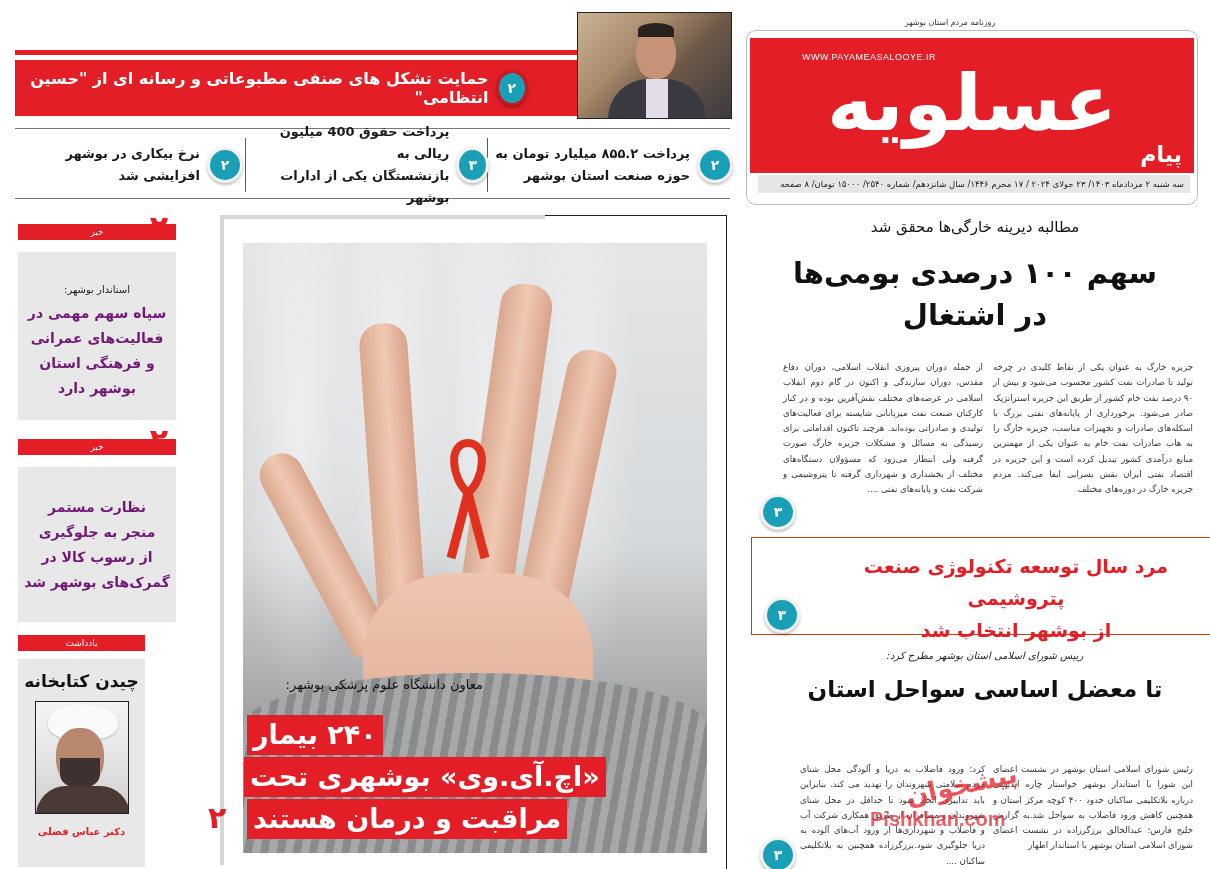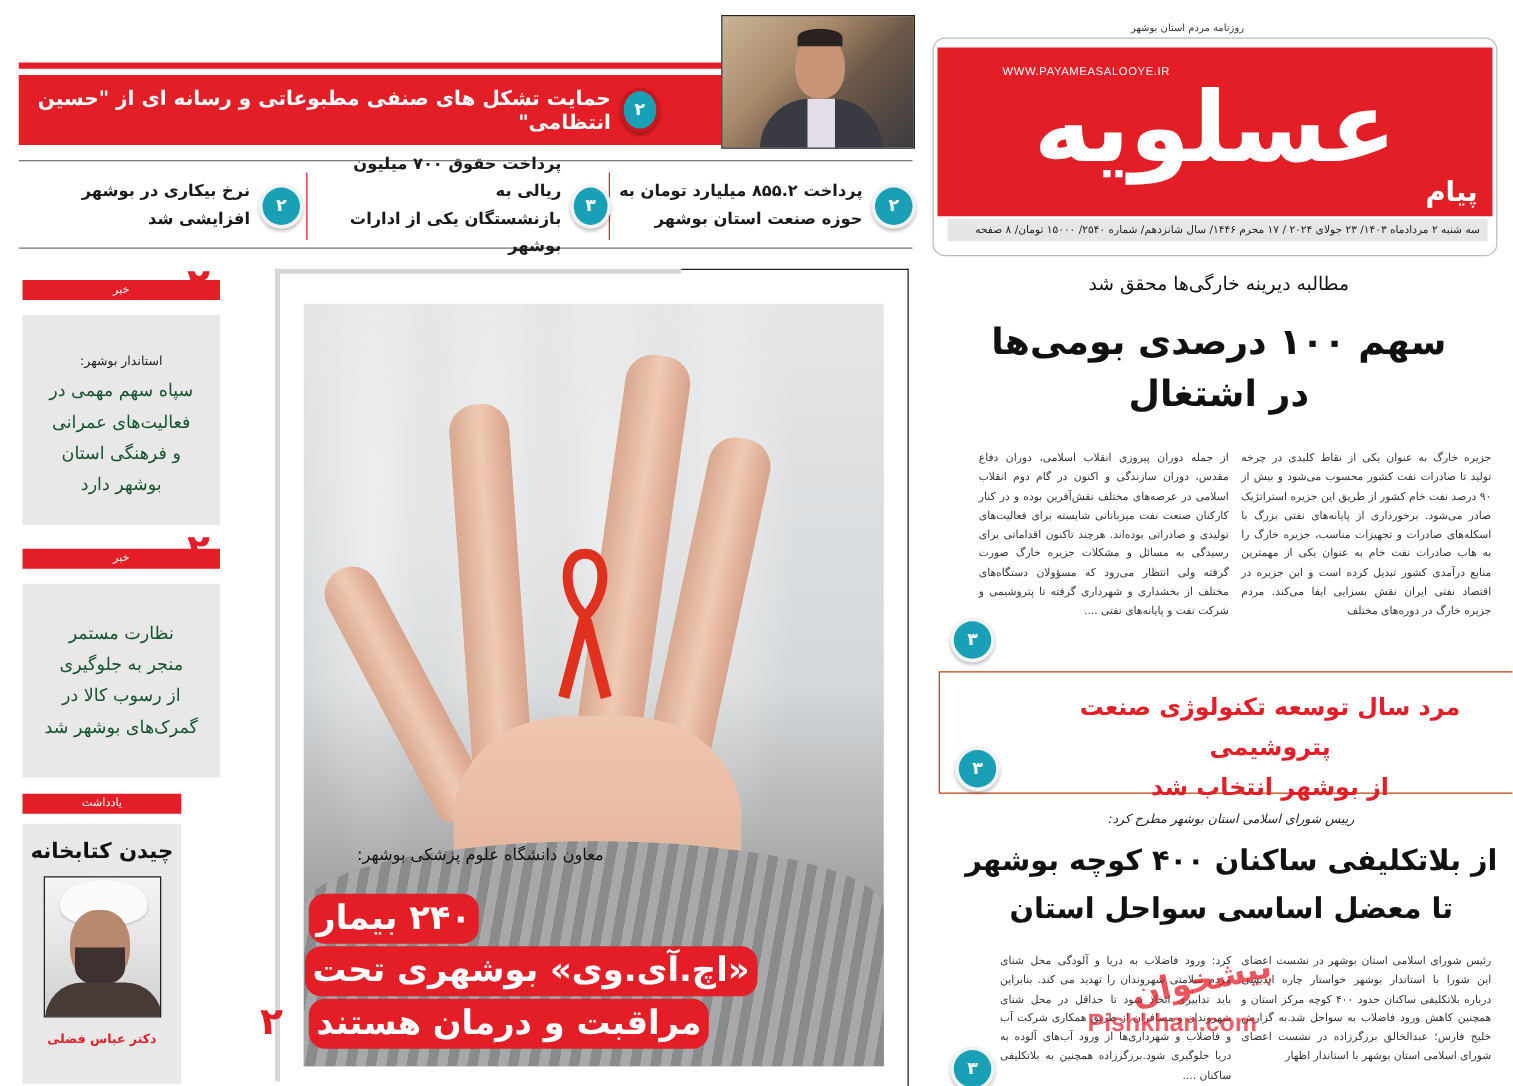--- a/index.html
+++ b/index.html
@@ -33,40 +33,40 @@
   
   .rule { height: 1px; background: #777; }
   .teaser-text { font-weight: bold; font-size: 13px; line-height: 22px; color: #1a1a1a; text-align: right; }
   .vsep { width: 1px; background: #e41e26; }
 
   
   .side-head { height: 16px; background: #e41e26; color: #fff; font-size: 9px; text-align: center; line-height: 16px; }
   .side-num { font-size: 30px; font-weight: bold; color: #e41e26; line-height: 30px; }
   .side-box { background: #e8e8e8; text-align: center; }
   .side-kicker { font-size: 10px; color: #222; margin-bottom: 6px; }
-  .side-title { font-weight: normal; font-size: 14px; line-height: 25px; color: #14532d; }
+  .side-title { font-weight: bold; font-size: 14px; line-height: 25px; color: #701a75; }
 
   
   .main-frame-top { top: 215px; left: 220px; width: 325px; height: 4px; background: #d6d6d6; }
   .main-frame-left { top: 215px; left: 220px; width: 4px; height: 650px; background: #d6d6d6; }
   .main-frame-line { top: 215px; left: 545px; width: 182px; height: 1px; background: #222; }
   .main-frame-right { top: 215px; left: 726px; width: 1px; height: 654px; background: #222; }
   .main-photo { top: 243px; left: 243px; width: 464px; height: 610px; overflow: hidden;
     background:
       radial-gradient(ellipse 60px 280px at 12% 30%, rgba(255,255,255,0.5), transparent),
       radial-gradient(ellipse 60px 280px at 32% 30%, rgba(255,255,255,0.5), transparent),
       radial-gradient(ellipse 60px 280px at 52% 30%, rgba(255,255,255,0.45), transparent),
       radial-gradient(ellipse 60px 280px at 72% 30%, rgba(255,255,255,0.4), transparent),
       linear-gradient(180deg, #e4e6e8 0%, #d5d8da 50%, #9c9d9f 80%, #707173 100%); }
   .finger { position: absolute; background: linear-gradient(90deg, #d9a88f, #f0c9b4 50%, #d8a38a); border-radius: 22px 22px 8px 8px; }
   .palm { position: absolute; left: 120px; top: 330px; width: 230px; height: 200px; border-radius: 40% 40% 30% 30%; background: linear-gradient(180deg, #efc6b0, #e0ab92); }
   .sleeve { position: absolute; left: 0; top: 430px; width: 464px; height: 180px; background: repeating-linear-gradient(100deg, #8a8b8d 0 8px, #a7a8aa 8px 16px); border-radius: 50% 50% 0 0 / 30% 30% 0 0; }
   .ribbon { position: absolute; left: 200px; top: 190px; width: 50px; height: 130px; }
   .photo-kicker { position: absolute; top: 434px; right: 222px; font-size: 13px; color: #111; }
-  .hl { position: absolute; right: auto; background: #e41e26; color: #fff; font-weight: bold; font-size: 27px; line-height: 40px; padding: 0 6px; white-space: nowrap; border-radius: 13px; }
+  .hl { position: absolute; right: auto; background: #e41e26; color: #fff; font-weight: bold; font-size: 27px; line-height: 40px; padding: 0 6px; white-space: nowrap; }
   .page-num-main { top: 800px; left: 208px; font-size: 30px; font-weight: bold; color: #e41e26; }
 
   
   .r-kicker { font-size: 15px; color: #111; text-align: center; }
   .r-title { font-weight: bold; font-size: 29px; line-height: 42px; text-align: center; color: #111; }
   .body-col { font-size: 8.6px; line-height: 15.3px; color: #333; text-align: justify; }
   .boxed { top: 537px; left: 751px; width: 490px; height: 98px; border: 1px solid #c2410c; }
   .boxed-title { color: #e41e26; font-weight: bold; font-size: 19px; line-height: 32px; text-align: center; }
   .r-kicker2 { font-size: 10px; color: #222; text-align: center; font-style: italic; }
   .r-title2 { font-weight: bold; font-size: 23px; line-height: 38px; text-align: center; color: #111; }
@@ -104,21 +104,21 @@
   <div class="badge">۲</div>
   <div class="teaser-text">
     <div>پرداخت ۸۵۵.۲ میلیارد تومان به</div>
     <div>حوزه صنعت استان بوشهر</div>
   </div>
 </div>
 <div class="abs vsep" style="top:138px;left:487px;height:54px;"></div>
 <div class="abs" style="top:140px;left:248px;width:238px;height:50px;display:flex;align-items:center;gap:10px;">
   <div class="badge">۳</div>
   <div class="teaser-text">
-    <div>پرداخت حقوق ۷۰۰ میلیون ریالی به</div>
+    <div>پرداخت حقوق 400 میلیون ریالی به</div>
     <div>بازنشستگان یکی از ادارات بوشهر</div>
   </div>
 </div>
 <div class="abs vsep" style="top:138px;left:245px;height:54px;"></div>
 <div class="abs" style="top:140px;left:40px;width:200px;height:50px;display:flex;align-items:center;gap:10px;">
   <div class="badge">۲</div>
   <div class="teaser-text">
     <div>نرخ بیکاری در بوشهر</div>
     <div>افزایشی شد</div>
   </div>
@@ -200,21 +200,20 @@
 <div class="abs boxed">
   <div style="padding-top:12px;padding-right:30px;padding-left:70px;">
     <div class="boxed-title">مرد سال توسعه تکنولوژی صنعت پتروشیمی</div>
     <div class="boxed-title">از بوشهر انتخاب شد</div>
   </div>
   <div class="badge" style="position:absolute;left:15px;top:62px;">۳</div>
 </div>
 
 <div class="abs r-kicker2" style="top:650px;left:770px;width:430px;">رییس شورای اسلامی استان بوشهر مطرح کرد:</div>
 <div class="abs" style="top:670px;left:770px;width:430px;">
-  <div class="r-title2">از بلاتکلیفی ساکنان ۴۰۰ کوچه بوشهر</div>
   <div class="r-title2">تا معضل اساسی سواحل استان</div>
 </div>
 <div class="abs body-col" style="top:762px;left:993px;width:200px;">رئیس شورای اسلامی استان بوشهر در نشست اعضای این شورا با استاندار بوشهر خواستار چاره اندیشی درباره بلاتکلیفی ساکنان حدود ۴۰۰ کوچه مرکز استان و همچنین کاهش ورود فاضلاب به سواحل شد.به گزارش خلیج فارس؛ عبدالخالق برزگرزاده در نشست اعضای شورای اسلامی استان بوشهر با استاندار اظهار</div>
 <div class="abs body-col" style="top:762px;left:800px;width:185px;">کرد: ورود فاضلاب به دریا و آلودگی محل شنای مردم سلامتی شهروندان را تهدید می کند. بنابراین باید تدابیری اتخاذ شود تا حداقل در محل شنای شهروندان و مسافران از طریق همکاری شرکت آب و فاضلاب و شهرداری‌ها از ورود آب‌های آلوده به دریا جلوگیری شود.برزگرزاده همچنین به بلاتکلیفی ساکنان ....</div>
 <div class="abs badge" style="top:840px;left:763px;">۳</div>
 
 <div class="abs watermark1">پیشخوان</div>
 <div class="abs watermark2">Pishkhan.com</div>
 
 </body></html>

